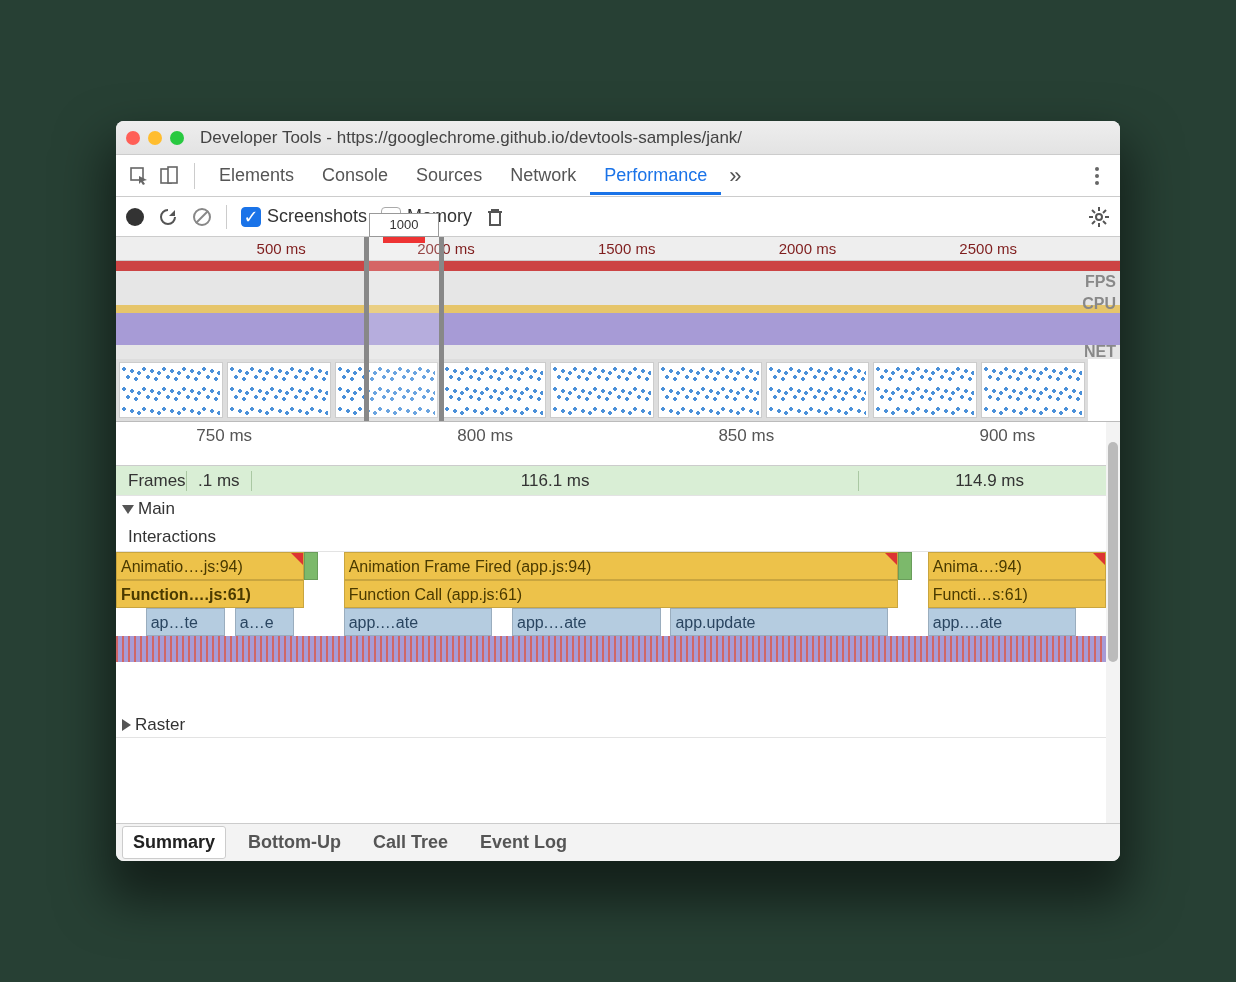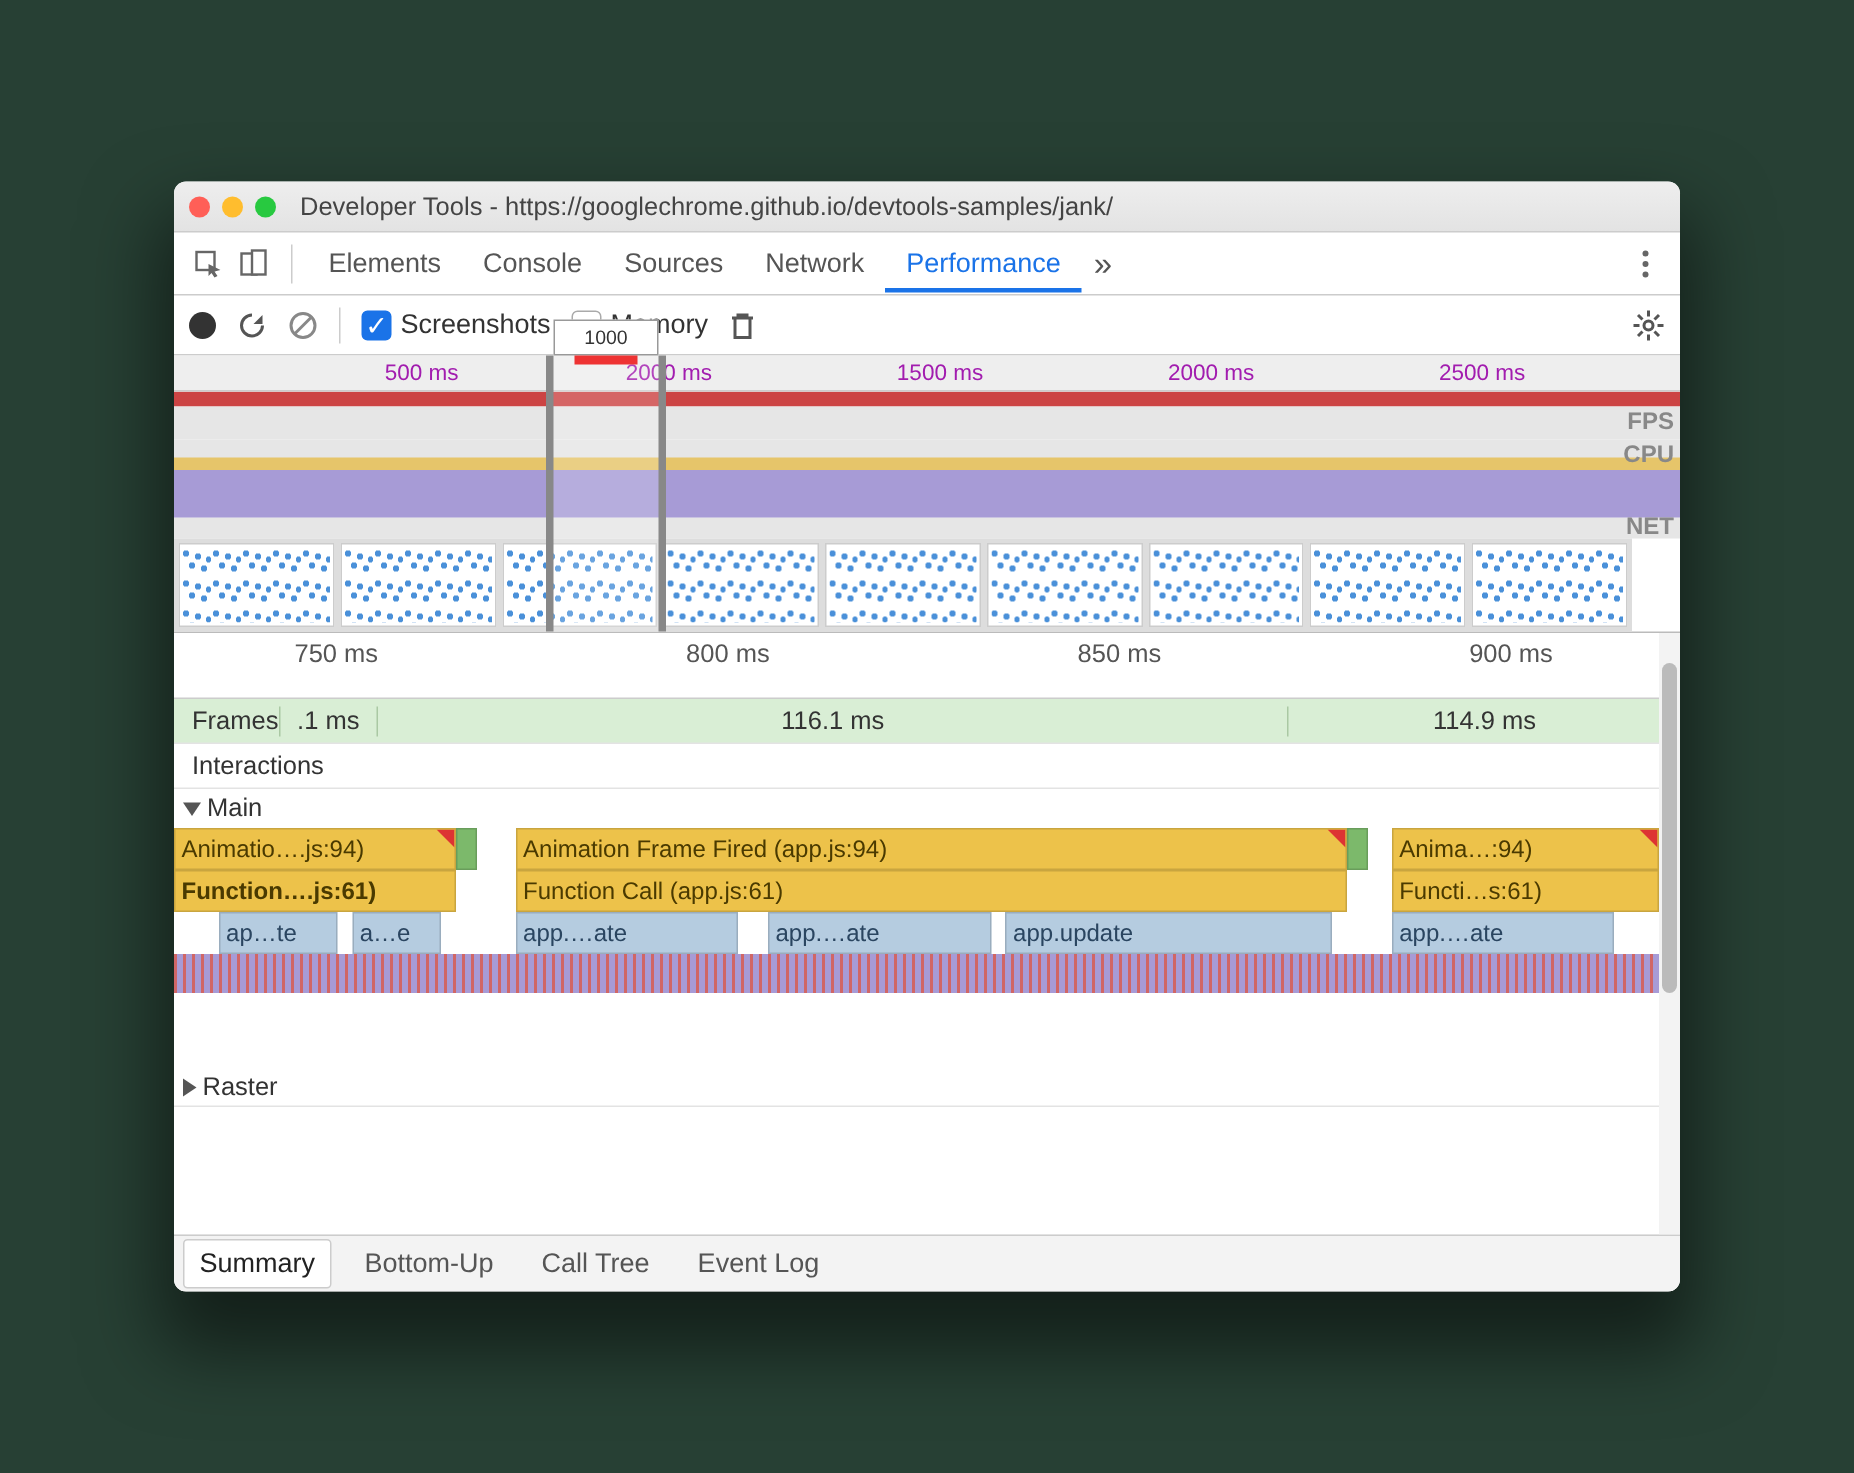--- a/index.html
+++ b/index.html
@@ -34,21 +34,21 @@
   .spacer{flex:1;}
   
   .toolbar { height:40px; border-bottom:1px solid #ccc; display:flex; align-items:center; padding:0 10px; gap:14px; font-size:18px;}
   .recbtn { width:18px;height:18px;border-radius:50%;background:#333;}
   .cb { width:20px;height:20px;border:1px solid #aaa;border-radius:4px;display:inline-flex;align-items:center;justify-content:center;background:#fff;}
   .cb.checked{background:#1a73e8;border-color:#1a73e8;color:#fff;}
   .lbl{display:flex;align-items:center;gap:6px;}
   .gear{margin-left:auto;}
   
   .overview { position:relative; border-bottom:1px solid #bbb; }
-  .ruler { height:24px; background:#eee; border-bottom:1px solid #ccc; position:relative; font-size:15px; color:#a21caf;}
+  .ruler { height:24px; background:#eee; border-bottom:1px solid #ccc; position:relative; font-size:15px; color:#7f1d1d;}
   .ruler span{position:absolute; top:3px;}
   .redbar{height:10px; background:#cc4444; margin:0 0;}
   .fpsrow{height:22px; background:#e6e6e6; position:relative;}
   .cpurow{height:52px; background:#e6e6e6; position:relative;}
   .cpurow .fill{position:absolute;left:0;right:0;bottom:0;height:40px;
     background:linear-gradient(to bottom,#e6c56a 0,#e6c56a 8px,#a79bd6 8px,#a79bd6 40px);}
   .netrow{height:14px;background:#e6e6e6;}
   .ovlabel{position:absolute;right:4px;font-size:16px;font-weight:600;color:#888;}
   .filmstrip{height:62px;background:#ddd;display:flex;gap:4px;padding:3px;}
   .film{flex:1;background:#fff;border:1px solid #ccc; position:relative; overflow:hidden;}
@@ -81,21 +81,21 @@
   .flamerow{position:absolute;left:0;right:14px;height:28px;}
   .bar{position:absolute;height:28px;overflow:hidden;white-space:nowrap;font-size:16px;line-height:28px;padding:0 4px;border:1px solid rgba(0,0,0,.15);}
   .yellow{background:#edc24a;color:#4a3a00;}
   .green{background:#7cb96b;}
   .lblue{background:#b5cce0;color:#2a4560;}
   .corner{position:absolute;top:0;right:0;width:0;height:0;border-top:12px solid #d33;border-left:12px solid transparent;}
   .striperow{position:absolute;left:0;right:14px;height:26px;
     background:repeating-linear-gradient(90deg,#d06666 0 2px,#a79bd6 2px 6px);}
   
   .bottomtabs{height:38px;border-top:1px solid #ccc;background:#f3f3f3;display:flex;align-items:center;padding:0 6px;gap:12px;font-size:18px;color:#555;}
-  .bt{padding:5px 10px;}
+  .bt{padding:5px 10px;font-weight:bold;}
   .bt.active{background:#fff;border:1px solid #ccc;border-radius:3px;color:#222;}
   svg{display:block;}
 </style>
 </head>
 <body>
 
 <div class="window">
 
   <div class="titlebar">
     <div class="traffic">
@@ -226,28 +226,28 @@
         <span style="left:86%">900 ms</span>
       </div>
       <div class="row frames">
         <div class="rowlabel" style="width:72px">Frames</div>
         <div class="seg">
           <div class="cell" style="width:7%">.1 ms</div>
           <div class="cell" style="width:65%">116.1 ms</div>
           <div class="cell" style="width:28%">114.9 ms</div>
         </div>
       </div>
-      <div class="row">
-        <div class="rowlabel">Interactions</div>
-      </div>
       <div class="row" style="height:26px;border-bottom:none;">
         <div class="main-hdr">
             <span class="tri"></span>
         <span>Main</span>
           </div>
+      </div>
+      <div class="row">
+        <div class="rowlabel">Interactions</div>
       </div>
 
       <div class="flame">
         <div class="flamerow" id="fr1" style="top:0">
             <div class="bar yellow" style="left: 0%; width: 19%;">Animatio….js:94)<div class="corner"></div></div>
             <div class="bar green" style="left: 19%; width: 1.4%;"></div>
             <div class="bar yellow" style="left: 23%; width: 56%;">Animation Frame Fired (app.js:94)<div class="corner"></div></div>
             <div class="bar green" style="left: 79%; width: 1.4%;"></div>
             <div class="bar yellow" style="left: 82%; width: 18%;">Anima…:94)<div class="corner"></div></div>
           </div>

